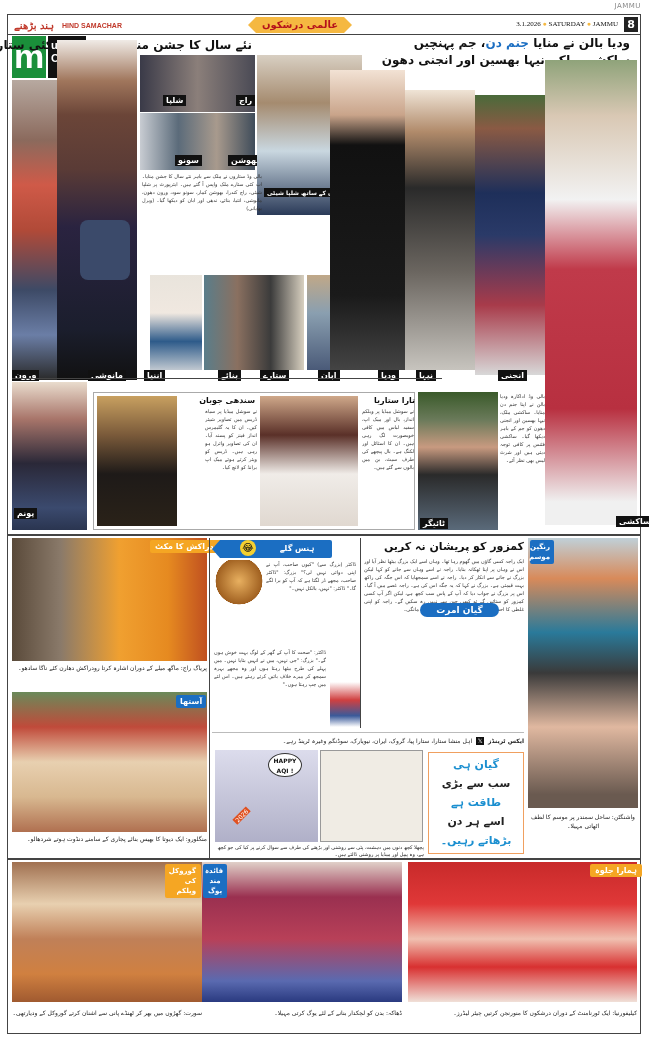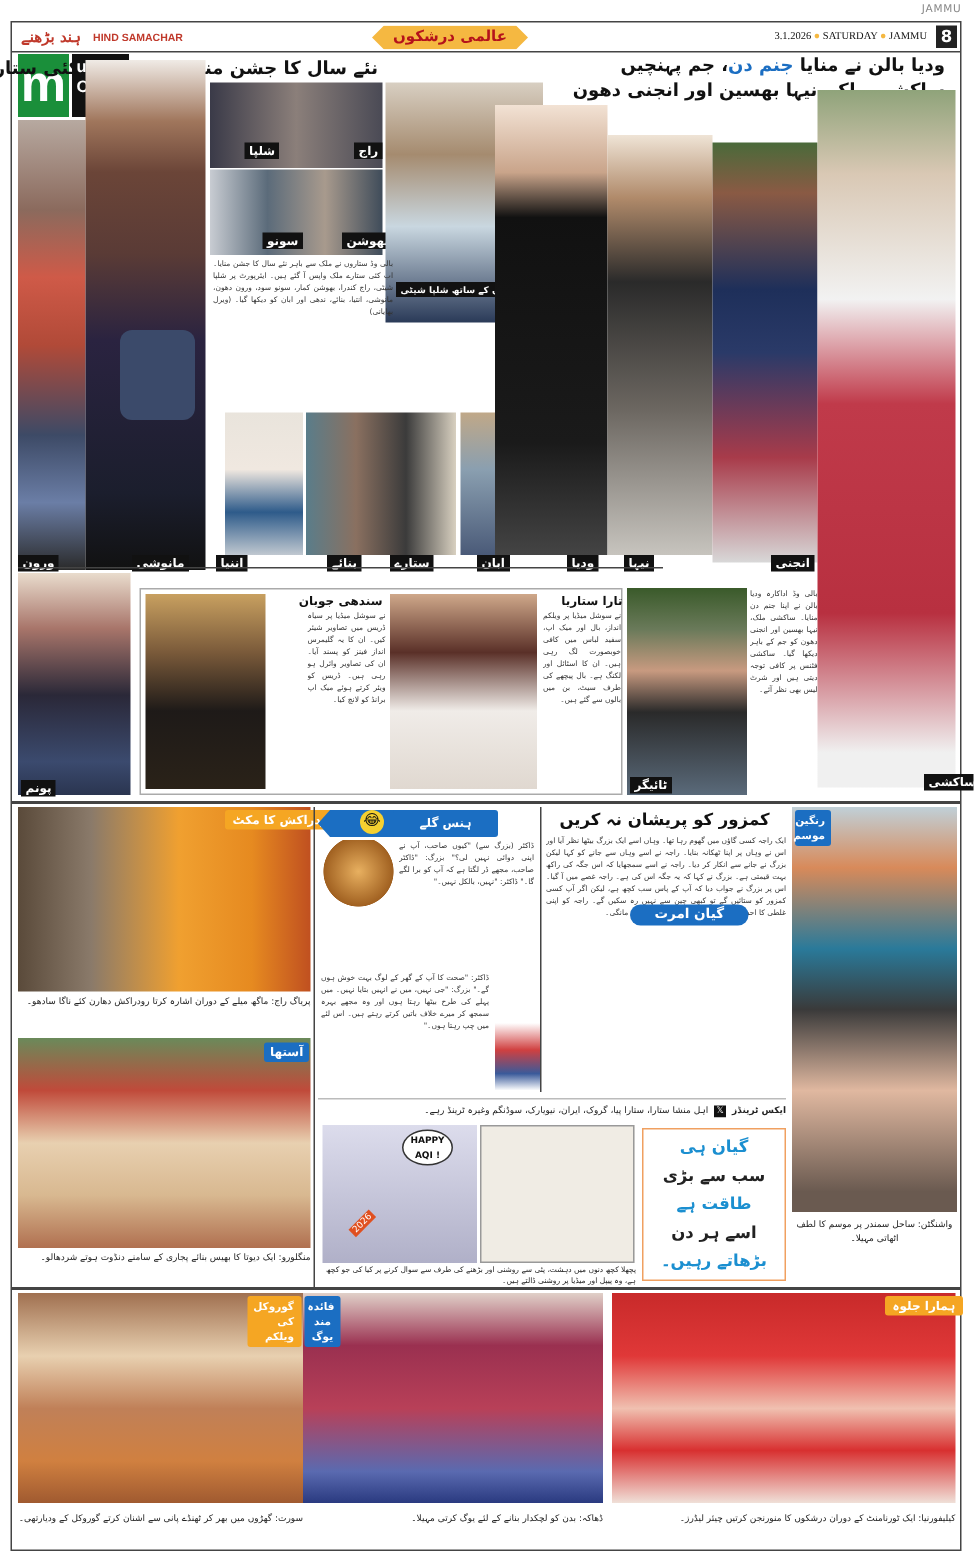--- a/index.html
+++ b/index.html
@@ -93,26 +93,26 @@
 <div class="tag" style="left:218px;top:370px">بنائے</div>
 <div class="tag" style="left:260px;top:370px">ستارے</div>
 <div class="photo" style="left:307px;top:275px;width:50px;height:95px;background:linear-gradient(180deg,#c0a888,#8a9fb0 40%,#4a5a78 100%)"></div>
 <div class="tag" style="left:318px;top:370px">ابان</div>
 
 <div class="photo" style="left:330px;top:70px;width:75px;height:300px;background:linear-gradient(180deg,#f2e2d4 0%,#c9a48a 15%,#111 25%,#1a1a1a 75%,#444 100%)"></div>
 <div class="tag" style="left:378px;top:370px">ودیا</div>
 <div class="photo" style="left:405px;top:90px;width:70px;height:280px;background:linear-gradient(180deg,#efe4d6 0%,#b08a6a 15%,#2a2a2a 35%,#6b6660 65%,#c7c4be 100%)"></div>
 <div class="tag" style="left:416px;top:370px">نیہا</div>
 <div class="photo" style="left:475px;top:95px;width:70px;height:280px;background:linear-gradient(180deg,#4a6a3a 0%,#8a5a44 12%,#1e2f5a 35%,#2a3a68 50%,#a83b4a 75%,#d8d8d8 100%)"></div>
-<div class="tag" style="left:514px;top:370px">انجنی</div>
+<div class="tag" style="left:498px;top:370px">انجنی</div>
 <div class="photo" style="left:545px;top:60px;width:92px;height:465px;background:linear-gradient(180deg,#8fa37a 0%,#d9c8b4 12%,#f2f2f2 30%,#c03a4a 45%,#b83040 75%,#f0f0f0 95%)"></div>
 
 <div class="hline" style="left:12px;top:378px;width:430px"></div>
 <div class="photo" style="left:12px;top:382px;width:75px;height:148px;background:linear-gradient(180deg,#e9dccd 0%,#a8756a 25%,#2a2838 55%,#3b4a6e 85%,#2a3550 100%)"></div>
-<div class="tag" style="left:14px;top:520px">پونم</div>
+<div class="tag" style="left:14px;top:508px">پونم</div>
 
 <div class="box" style="left:93px;top:392px;width:322px;height:138px;border-color:#aaa"></div>
 <div class="photo" style="left:97px;top:396px;width:80px;height:130px;background:linear-gradient(180deg,#c8a060 0%,#7a5a3a 30%,#1e1a18 60%,#2a2218 100%)"></div>
 <div class="head" style="left:165px;top:396px;width:90px;font-size:8px;text-align:right">سندھی جوبان</div>
 <div class="body" style="left:205px;top:407px;width:52px;height:118px">نے سوشل میڈیا پر سیاہ ڈریس میں تصاویر شیئر کیں۔ ان کا یہ گلیمرس انداز فینز کو پسند آیا۔ ان کی تصاویر وائرل ہو رہی ہیں۔ ڈریس کو ویئر کرتے ہوئے میک اپ برانڈ کو لانچ کیا۔</div>
 <div class="photo" style="left:260px;top:396px;width:98px;height:130px;background:linear-gradient(180deg,#cfa88a 0%,#5a3028 30%,#f0ece8 60%,#e0d8d0 100%)"></div>
 <div class="head" style="left:345px;top:396px;width:70px;font-size:8px;text-align:right">تارا ستاریا</div>
 <div class="body" style="left:362px;top:407px;width:52px;height:118px">نے سوشل میڈیا پر ویلکم انداز، بال اور میک اپ، سفید لباس میں کافی خوبصورت لگ رہی ہیں۔ ان کا اسٹائل اور لکنگ ہے۔ بال پیچھے کی طرف سیٹ، بن میں بالوں سے گئے ہیں۔</div>
 
 <div class="photo" style="left:418px;top:392px;width:80px;height:138px;background:linear-gradient(180deg,#3a5a2a 0%,#6a7a5a 20%,#c89a80 40%,#2a2a2a 60%,#5a6a7a 100%)"></div>
@@ -134,21 +134,21 @@
 <div class="abs" style="left:212px;top:540px;width:80px;height:18px;background:#1b6ec2;clip-path:polygon(8px 0,100% 0,100% 100%,8px 100%,0 50%)"></div>
 <div class="abs" style="left:240px;top:540px;width:16px;height:16px;border-radius:50%;background:#f5d030;text-align:center;font-size:10px;line-height:16px">😂</div>
 <div class="btag" style="left:262px;top:540px;width:70px;height:18px;line-height:14px">ہنس گلے</div>
 <div class="photo" style="left:214px;top:560px;width:50px;height:60px;background:radial-gradient(circle at 50% 35%,#e8b060 0%,#a06020 50%,#fff 51%)"></div>
 <div class="body" style="left:266px;top:560px;width:90px;height:85px;font-size:5px">ڈاکٹر (بزرگ سے) "کیوں صاحب، آپ نے اپنی دوائی نہیں لی؟" بزرگ: "ڈاکٹر صاحب، مجھے ڈر لگتا ہے کہ آپ کو برا لگے گا۔" ڈاکٹر: "نہیں، بالکل نہیں۔"</div>
 <div class="photo" style="left:330px;top:682px;width:30px;height:45px;background:linear-gradient(180deg,#fff 0%,#d04040 40%,#3a5a9a 75%,#fff 100%)"></div>
 <div class="body" style="left:214px;top:648px;width:112px;height:82px">ڈاکٹر: "صحت کا آپ کے گھر کے لوگ بہت خوش ہوں گے۔" بزرگ: "جی نہیں، میں نے انہیں بتایا نہیں۔ میں پہلے کی طرح بیٹھا رہتا ہوں اور وہ مجھے بہرہ سمجھ کر میرے خلاف باتیں کرتے رہتے ہیں۔ اس لئے میں چپ رہتا ہوں۔"</div>
 
 <div class="vline" style="left:360px;top:538px;height:190px"></div>
 
-<div class="head" style="left:362px;top:540px;width:162px;font-size:11px;text-align:center">کمزور کو پریشان نہ کریں</div>
+<div class="head" style="left:362px;top:540px;width:162px;font-size:11px;text-align:right">کمزور کو پریشان نہ کریں</div>
 <div class="body" style="left:364px;top:557px;width:160px;height:170px">ایک راجہ کسی گاؤں میں گھوم رہا تھا۔ وہاں اسے ایک بزرگ بیٹھا نظر آیا اور اس نے وہاں پر اپنا ٹھکانہ بنایا۔ راجہ نے اسے وہاں سے جانے کو کہا لیکن بزرگ نے جانے سے انکار کر دیا۔ راجہ نے اسے سمجھایا کہ اس جگہ کی راکھ بہت قیمتی ہے۔ بزرگ نے کہا کہ یہ جگہ اس کی ہے۔ راجہ غصے میں آ گیا۔ اس پر بزرگ نے جواب دیا کہ آپ کے پاس سب کچھ ہے، لیکن اگر آپ کسی کمزور کو ستائیں گے تو کبھی چین سے نہیں رہ سکیں گے۔ راجہ کو اپنی غلطی کا احساس ہوا اور اس نے بزرگ سے معافی مانگی۔</div>
 <div class="btag" style="left:420px;top:603px;width:79px;border-radius:8px;font-size:9px">گیان امرت</div>
 
 <div class="photo" style="left:528px;top:538px;width:110px;height:270px;background:linear-gradient(180deg,#c0d0d8 0%,#d88a5a 15%,#2a7a9a 35%,#3a3a3a 50%,#e0b8a0 70%,#6a5a50 95%)"></div>
 <div class="btag" style="left:530px;top:540px;width:24px;line-height:10px;font-size:7px">رنگین موسم</div>
 <div class="cap" style="left:528px;top:812px;width:110px;white-space:normal;text-align:center">واشنگٹن: ساحل سمندر پر موسم کا لطف اٹھاتی مہیلا۔</div>
 
 <div class="hline" style="left:212px;top:732px;width:312px;background:#bbb"></div>
 <div class="cap" style="left:212px;top:736px;width:312px;font-size:6px">
   <span style="font-weight:bold">ایکس ٹرینڈز</span>

